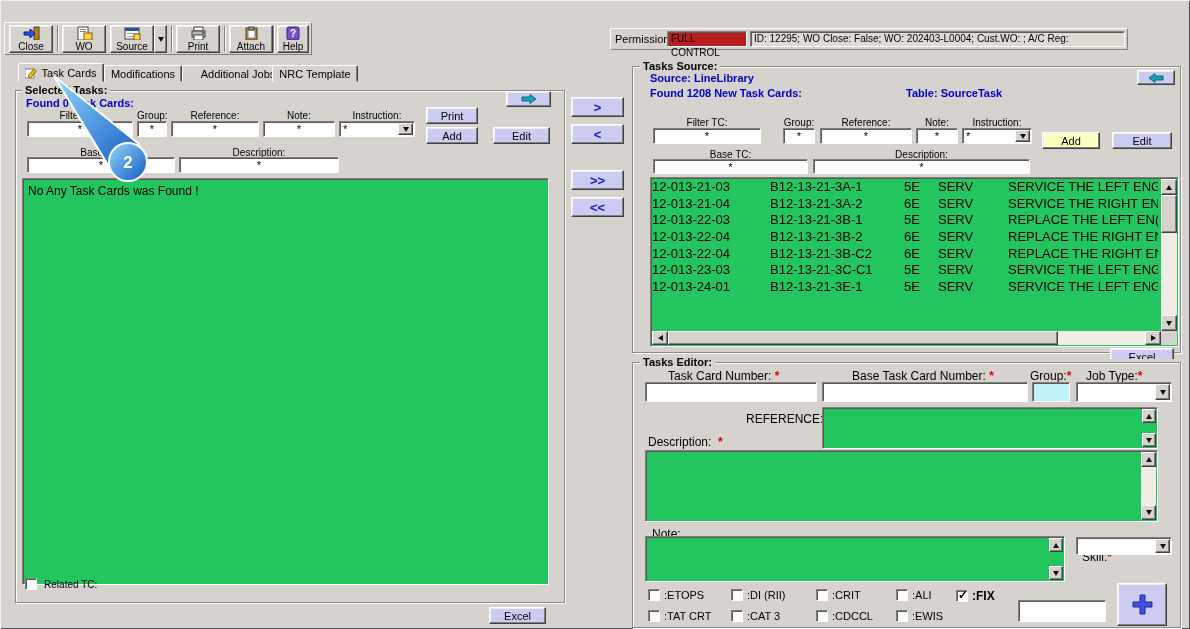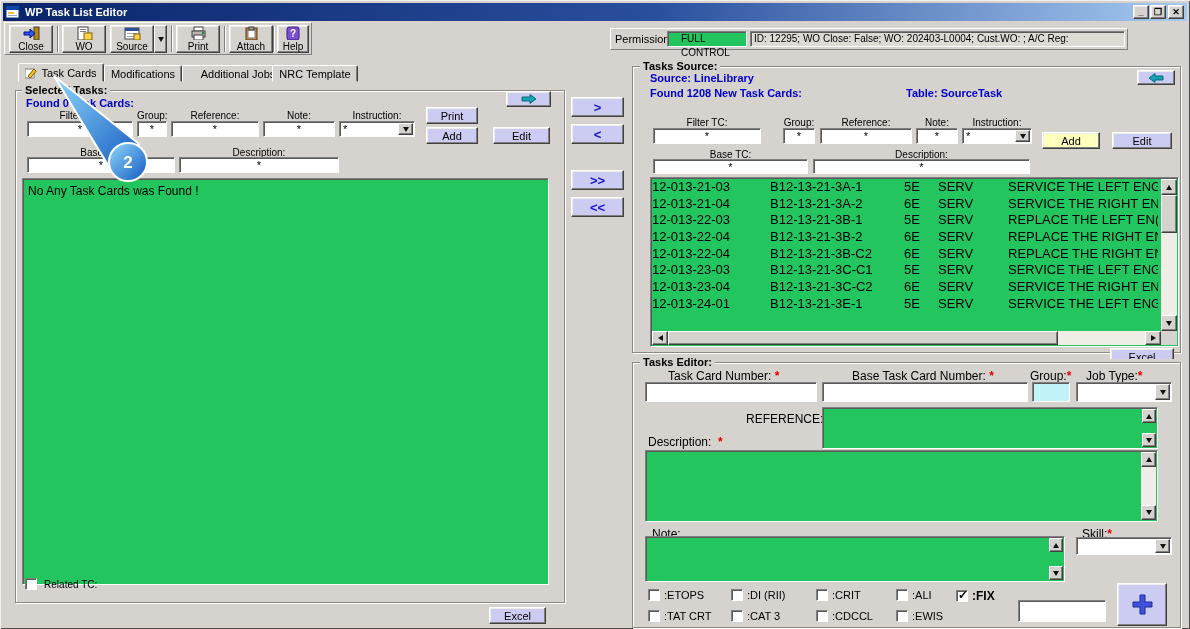--- a/index.html
+++ b/index.html
@@ -65,32 +65,20 @@
       border-color:#808080 #fff #fff #808080;box-shadow:inset 1px 1px 0 #5a5a5a;position:relative;vertical-align:-2px;}
   .cb.checked::after{content:"✓";position:absolute;left:1px;top:-3px;font-size:12px;font-weight:bold;color:#000;}
   .cbl{font-size:11px;margin-left:4px;white-space:nowrap;}
   .transfer{font-size:13px;font-weight:bold;color:#1414c8;}
 </style>
 </head>
 <body>
 
 <div class="win">
 
-  <div class="titlebar">
-    <svg class="abs" style="left:2px;top:2px" width="16" height="14">
-      <rect x="1" y="1" width="13" height="12" fill="#ffffff" stroke="#00327f"></rect>
-      <rect x="1" y="1" width="13" height="4" fill="#1043a8"></rect>
-      <rect x="3" y="7" width="6" height="2" fill="#f4c430"></rect>
-      <rect x="3" y="10" width="9" height="1" fill="#9aa7c4"></rect>
-    </svg>
-    <span class="abs" style="left:22px;top:3px;font-size:11px">WP Task List Editor</span>
-    <div class="capbtn raised btn" style="right:38px">_</div>
-    <div class="capbtn raised btn" style="right:21px">❐</div>
-    <div class="capbtn raised btn" style="right:3px">✕</div>
-  </div>
 
   <div class="abs" style="left:4px;top:22px;width:308px;height:33px;border:1px solid;border-color:#fff #808080 #808080 #fff">
     <div class="tbtn raised" style="left:4px">
       <svg width="18" height="15">
         <rect x="12" y="1" width="5" height="13" fill="#b8860b" stroke="#404040"></rect>
         <path d="M2 6 h6 V3 l5 4.5 -5 4.5 V9 H2 z" fill="#3355ee" stroke="#001488"></path>
       </svg>
       <span>Close</span>
     </div>
     <div class="tsep" style="left:52px"></div>
@@ -140,21 +128,21 @@
       <svg width="16" height="15">
         <rect x="2" y="1" width="12" height="13" rx="2" fill="#7a4fd0" stroke="#3a1a80"></rect>
         <text x="8" y="11" font-size="10" font-weight="bold" fill="#fff" text-anchor="middle" font-family="Liberation Sans, sans-serif">?</text>
       </svg>
       <span>Help</span>
     </div>
   </div>
 
   <div class="abs" style="left:610px;top:28px;width:518px;height:22px;border:1px solid;border-color:#fff #808080 #808080 #fff">
     <span class="abs" style="left:4px;top:4px;font-size:11px">Permission:</span>
-    <div class="abs sunken" style="left:56px;top:2px;width:80px;height:16px;background:#22c55e;font-size:10px;line-height:14px;padding-left:13px">FULL CONTROL</div>
+    <div class="abs sunken" style="left:56px;top:2px;width:80px;height:16px;background:#b91c1c;font-size:10px;line-height:14px;padding-left:3px">FULL CONTROL</div>
     <div class="abs sunken" style="left:139px;top:2px;width:375px;height:16px;background:#dedbd5;font-size:10px;line-height:14px;padding-left:3px;white-space:nowrap;overflow:hidden">ID: 12295; WO Close: False; WO: 202403-L0004; Cust.WO: ; A/C Reg:</div>
   </div>
 
   <div class="abs" style="left:18px;top:63px;width:360px;height:20px">
     <div class="tab" style="left:0;top:0;width:86px;height:19px;z-index:2">
       <svg width="12" height="12">
         <rect x="0" y="2" width="9" height="9" fill="#fff" stroke="#808080"></rect>
         <path d="M3 9 L9 2 l2.2 2.2 -6 7 z" fill="#f0c020" stroke="#806000"></path>
       </svg>
       <span>Task Cards</span>
@@ -270,23 +258,20 @@
       <div class="srow">
         <span class="c1">12-013-22-04</span><span class="c2">B12-13-21-3B-2</span><span class="c3">6E</span><span class="c4">SERV</span><span class="c5">REPLACE THE RIGHT EN</span>
       </div>
       <div class="srow">
         <span class="c1">12-013-22-04</span><span class="c2">B12-13-21-3B-C2</span><span class="c3">6E</span><span class="c4">SERV</span><span class="c5">REPLACE THE RIGHT EN</span>
       </div>
       <div class="srow">
         <span class="c1">12-013-23-03</span><span class="c2">B12-13-21-3C-C1</span><span class="c3">5E</span><span class="c4">SERV</span><span class="c5">SERVICE THE LEFT ENG</span>
       </div>
       <div class="srow">
-        <span class="c1">12-013-23-04</span><span class="c2">B12-13-21-3C-C2</span><span class="c3">6E</span><span class="c4">SERV</span><span class="c5">SERVICE THE RIGHT EN</span>
-      </div>
-      <div class="srow">
         <span class="c1">12-013-24-01</span><span class="c2">B12-13-21-3E-1</span><span class="c3">5E</span><span class="c4">SERV</span><span class="c5">SERVICE THE LEFT ENG</span>
       </div>
     </div>
 
   <div class="track" style="left:1161px;top:179px;width:16px;height:152px"></div>
   <div class="sbtn" style="left:1161px;top:179px;width:16px;height:16px">
       <span class="t-up"></span>
     </div>
   <div class="thumb" style="left:1161px;top:195px;width:16px;height:38px"></div>
   <div class="sbtn" style="left:1161px;top:315px;width:16px;height:16px">
@@ -347,21 +332,21 @@
 
   <span class="abs elabel" style="left:652px;top:527px">Note:</span>
   <div class="abs sunken" style="left:645px;top:536px;width:420px;height:46px">
     <div class="sbtn" style="right:1px;top:1px;width:14px;height:14px">
         <span class="t-up"></span>
       </div>
     <div class="sbtn" style="right:1px;bottom:1px;width:14px;height:14px">
         <span class="t-down"></span>
       </div>
   </div>
-  <span class="abs elabel" style="left:1082px;top:527px"><span>Skill:</span><span class="red">*</span></span>
+  <span class="abs elabel" style="left:1082px;top:550px"><span>Skill:</span><span class="red">*</span></span>
   <div class="dd" style="left:1076px;top:537px;width:96px;height:18px">
     <span class="ddbtn">
         <span class="t-down"></span>
       </span>
   </div>
 
   <div class="abs" style="left:648px;top:589px"><span class="cb"></span><span class="cbl">:ETOPS</span></div>
   <div class="abs" style="left:731px;top:589px"><span class="cb"></span><span class="cbl">:DI (RII)</span></div>
   <div class="abs" style="left:816px;top:589px"><span class="cb"></span><span class="cbl">:CRIT</span></div>
   <div class="abs" style="left:896px;top:589px"><span class="cb"></span><span class="cbl">:ALI</span></div>

